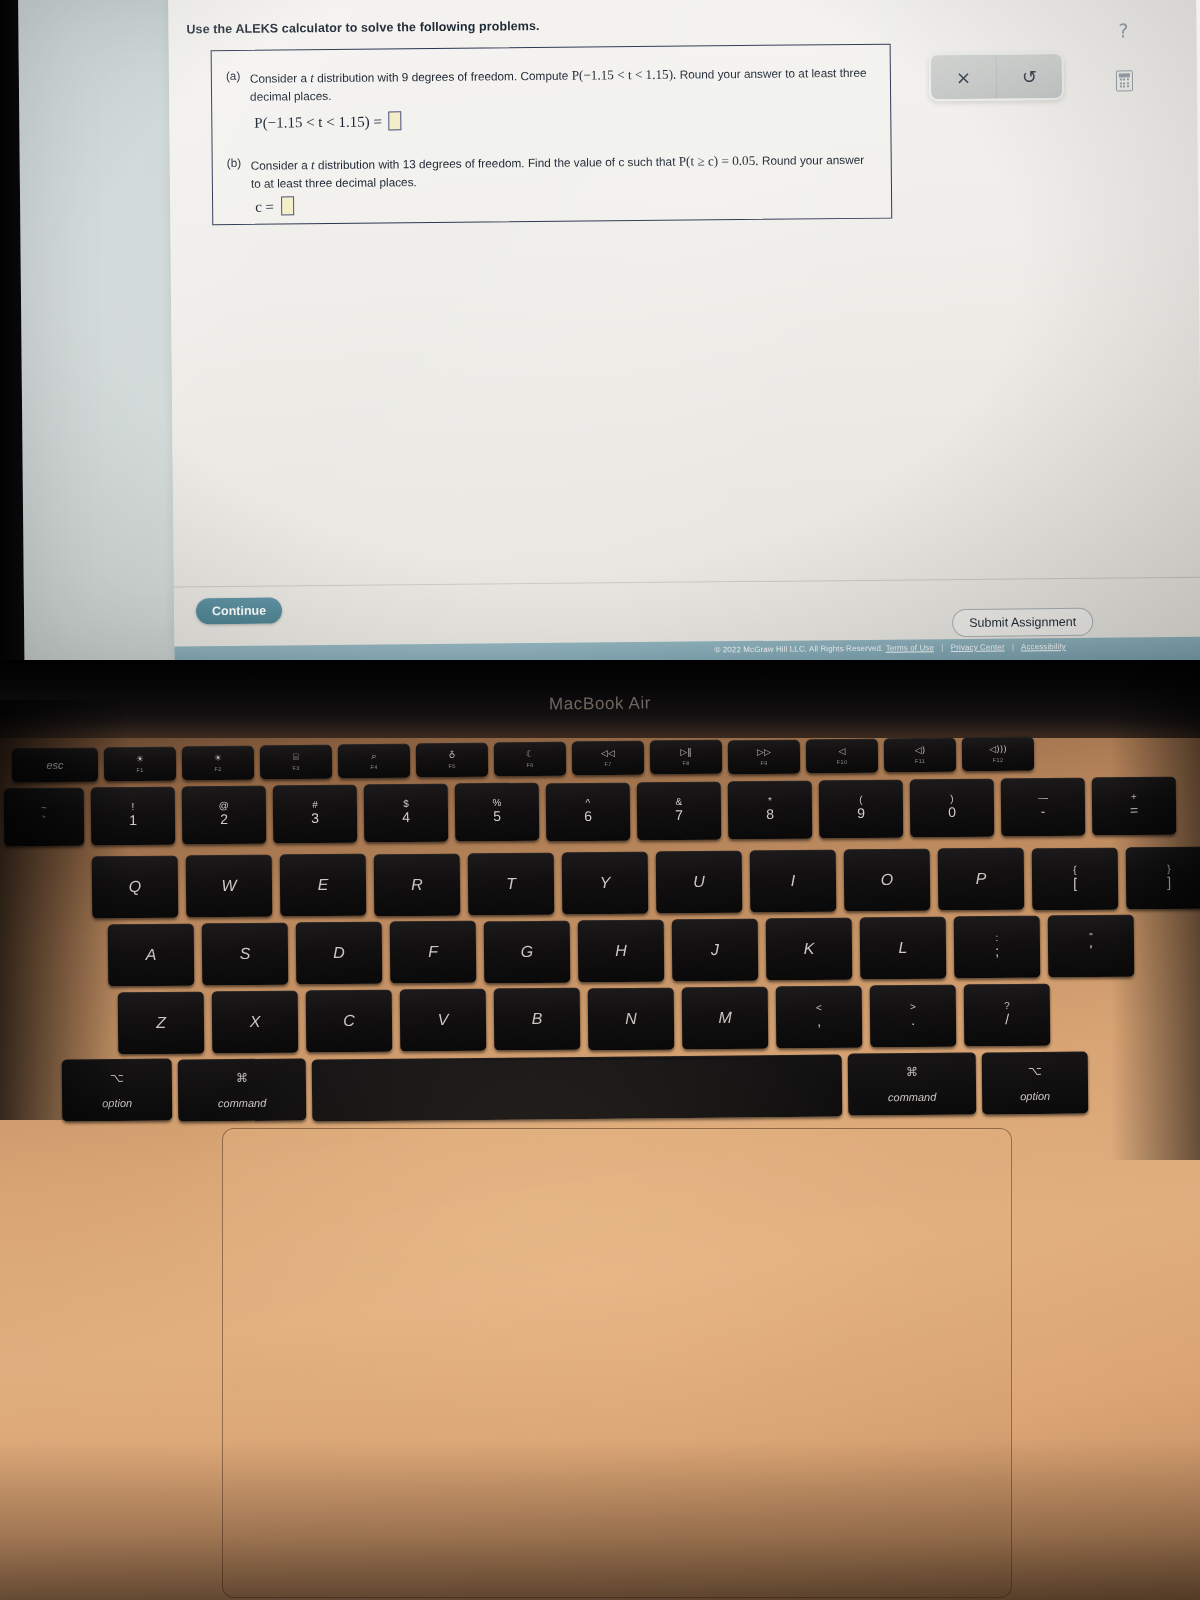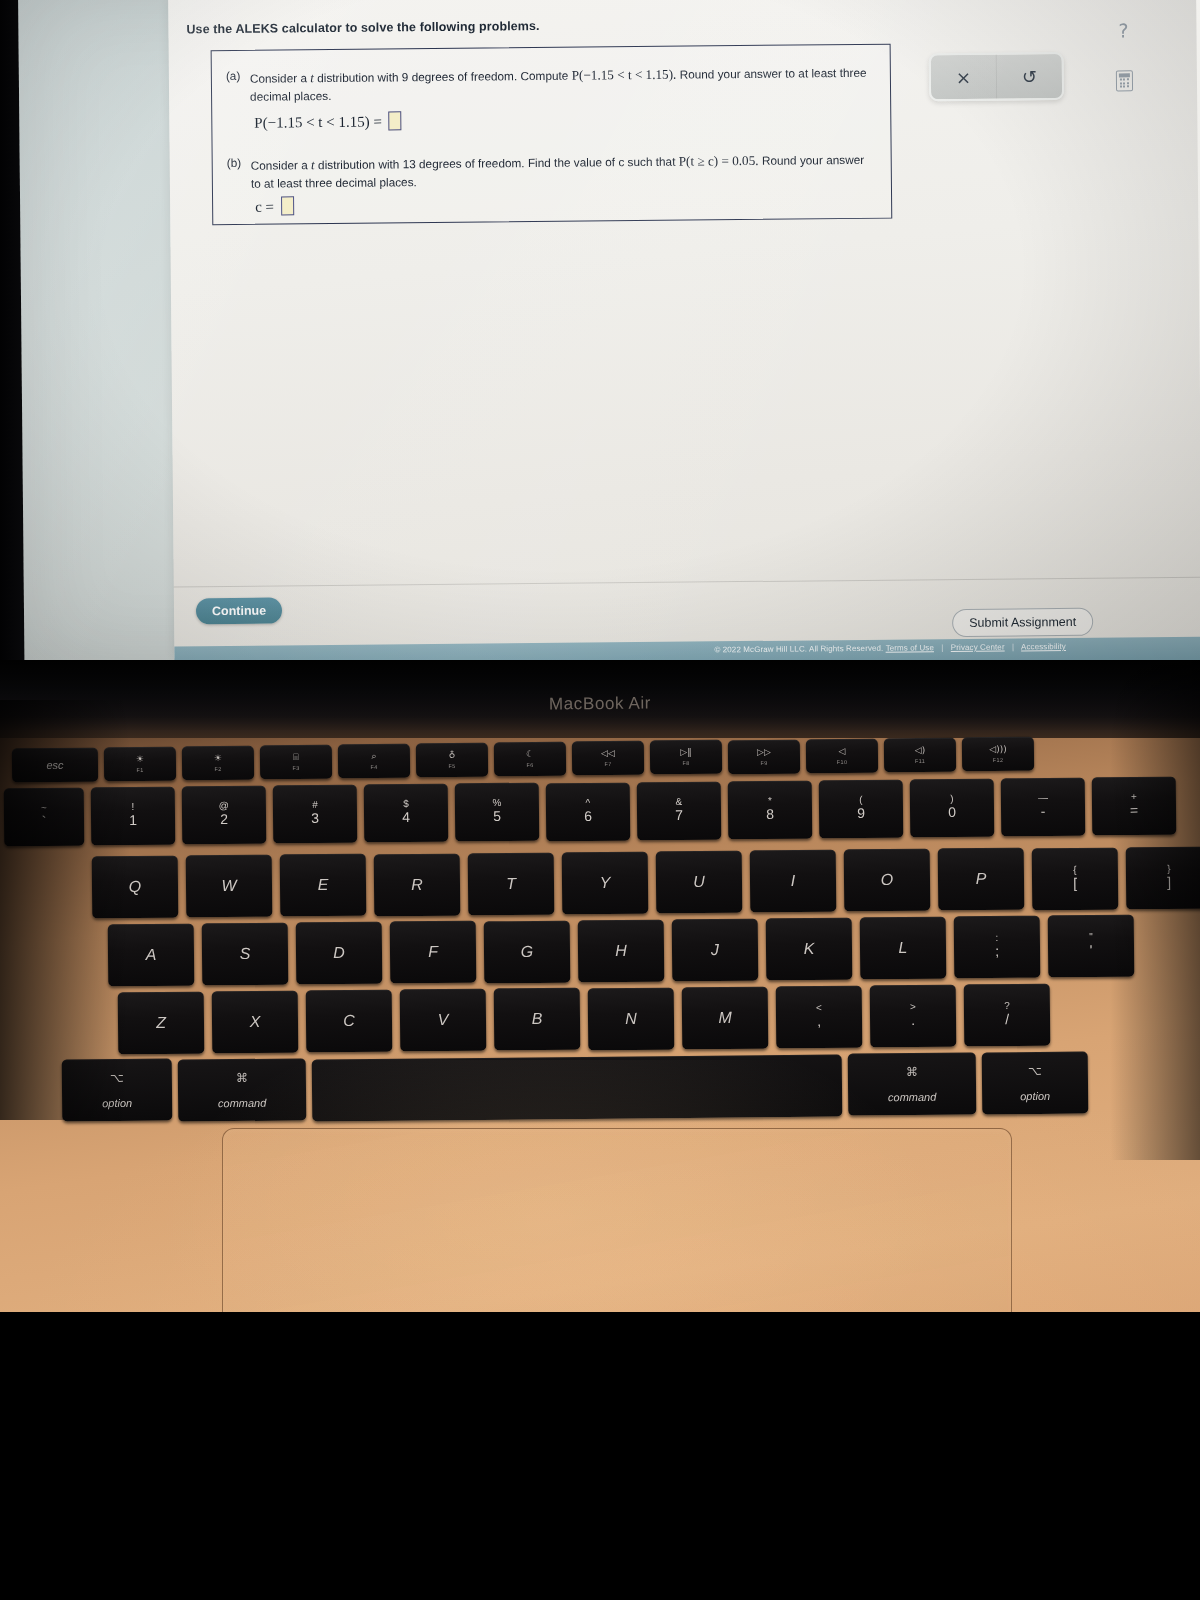--- a/index.html
+++ b/index.html
@@ -2,21 +2,21 @@
 <html><head>
 <meta charset="utf-8">
 <style>
   * { box-sizing: border-box; margin: 0; padding: 0; }
   html, body {
     width: 1200px; height: 1600px;
     overflow: hidden;
     background: #000;
     font-family: "Liberation Sans", sans-serif;
   }
-  #stage { position: relative; width: 1200px; height: 1312px; overflow: hidden; background:#07070a; }
+  #stage { position: relative; width: 1200px; height: 1600px; overflow: hidden; background:#07070a; }
 
   
   .laptop-deck {
     position: absolute; left: 0; top: 660px; width: 1200px; height: 940px;
     background:
       radial-gradient(ellipse 900px 500px at 55% 75%, rgba(255,200,140,0.22), rgba(0,0,0,0) 72%),
       linear-gradient(172deg, #2a1d15 0%, #4a3323 5%, #8a6040 12%, #b9875c 26%, #d8a474 48%, #e0ae7e 64%, #d9a273 80%, #c28f63 92%, #a67a52 100%);
   }
   .deck-shadow-top {
     position:absolute; left:0; top:660px; width:1200px; height:70px;

